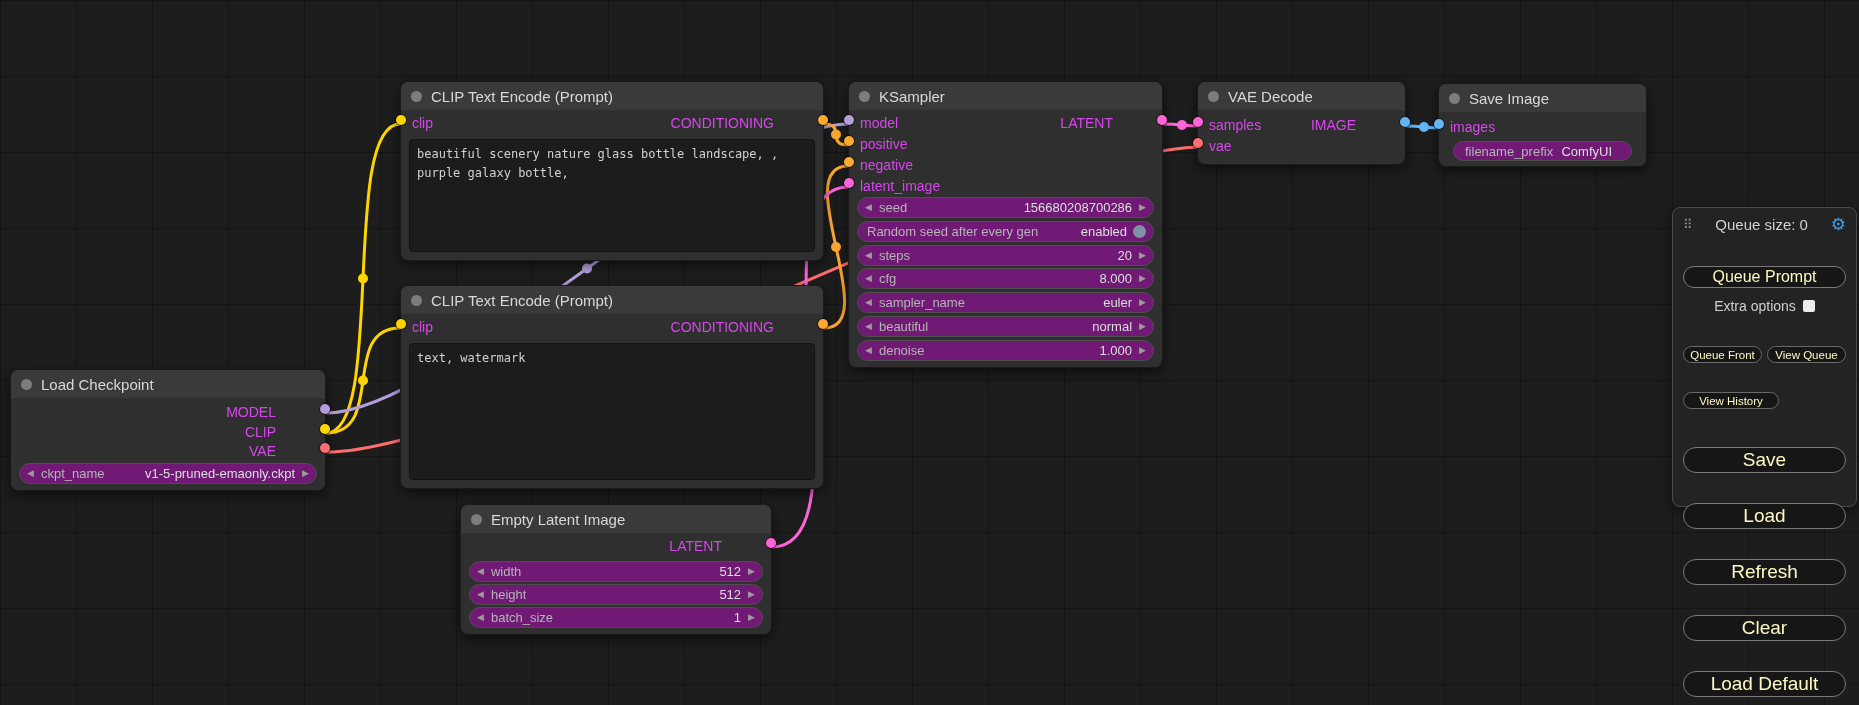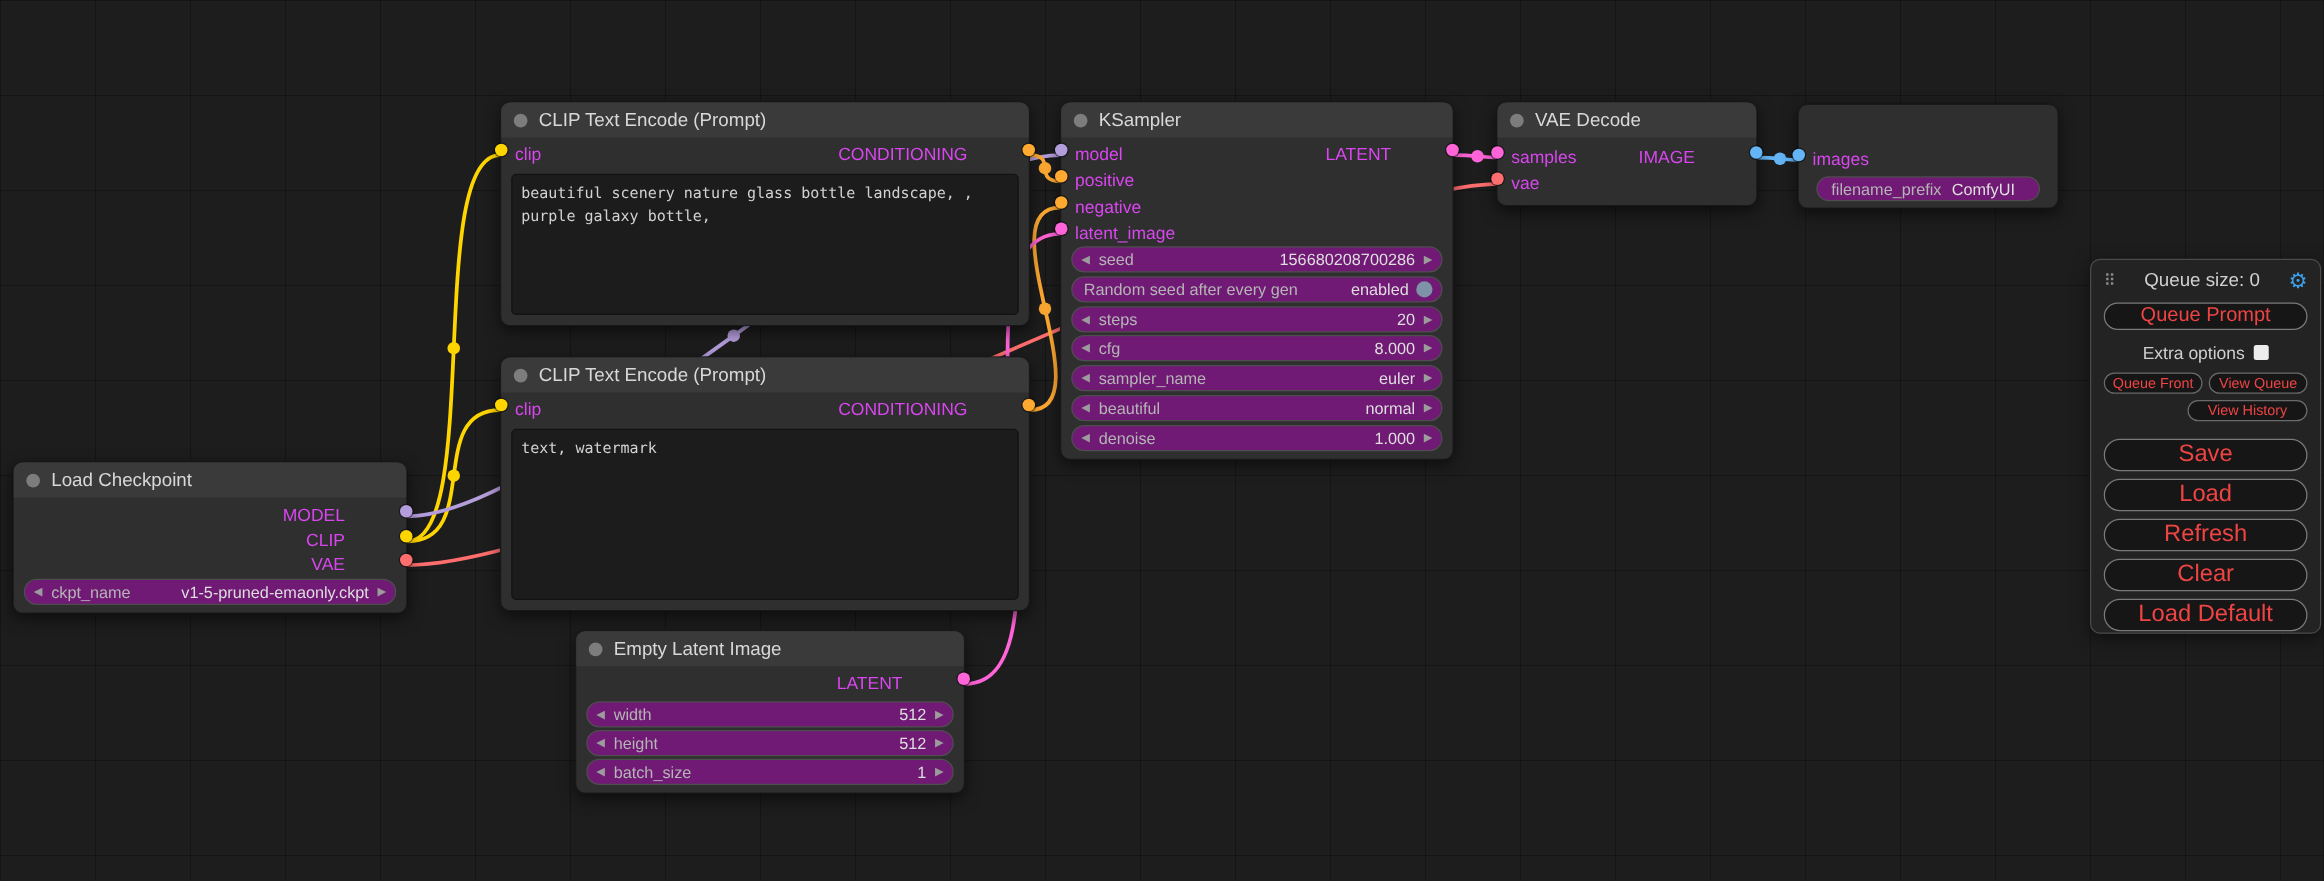--- a/index.html
+++ b/index.html
@@ -46,28 +46,28 @@
     box-sizing:border-box;overflow:hidden;}
 
   .queue-panel{position:absolute;z-index:3;background:#232323;border:1px solid #4a4a4a;
     border-radius:8px;padding:8px 10px;box-sizing:border-box;display:flex;
     flex-direction:column;box-shadow:0 4px 14px rgba(0,0,0,0.5);}
   .qp-header{display:flex;align-items:center;margin-bottom:9px;color:#d0d0d0;}
   .qp-handle{color:#8a8a8a;font-size:13px;cursor:grab;}
   .qp-title{flex:1;text-align:center;font-size:15px;}
   .qp-gear{color:#3d9fe8;font-size:17px;cursor:pointer;line-height:1;}
   .qbtn{background:#161616;border:1px solid #7a7a7a;border-radius:13px;
-    color:#ef4444;font-family:inherit;cursor:pointer;display:block;width:100%;}
+    color:#fef9c3;font-family:inherit;cursor:pointer;display:block;width:100%;margin-top:24px;}
   .qp-queue-prompt{height:26px;font-size:16px;margin-bottom:10px;}
   .qp-extra{display:flex;align-items:center;justify-content:center;gap:7px;
     color:#cfcfcf;font-size:14px;margin-bottom:8px;}
   .qp-checkbox{width:12px;height:12px;background:#ececec;border-radius:2px;
     cursor:pointer;flex:0 0 auto;}
   .qp-row{display:flex;gap:5px;margin-bottom:5px;}
-  .qp-row.center{justify-content:flex-end;margin-bottom:14px;}
+  .qp-row.center{justify-content:flex-start;margin-bottom:14px;}
   .qbtn-sm{height:17px;font-size:11.5px;border-radius:9px;border:1px solid #6a6a6a;
     flex:1;padding:0 4px;width:auto;}
   .qp-row.center .qbtn-sm{flex:0 0 auto;width:96px;}
   .qbtn-lg{height:27px;font-size:19px;margin-bottom:6px;}
 </style>
 </head>
 <body>
 
 <div class="canvas">
 
@@ -261,20 +261,24 @@
       <span class="slot-dot c-vae"></span>
       <span>vae</span>
     </div>
     <div class="slot out" style="top:35px">
       <span>IMAGE</span>
       <span class="slot-dot c-image"></span>
     </div>
   </div>
 
   <div class="node" style="left:1438px;top:83px;width:209px;height:84px">
+    <div class="node-title">
+      <span class="title-dot"></span>
+      <span>Save Image</span>
+    </div>
     <div class="slot in" style="top:35px">
       <span class="slot-dot c-image"></span>
       <span>images</span>
     </div>
     <div class="widget" style="top:57px;left:14px;right:14px;height:20px">
       <span class="wlabel" style="margin-left:4px">filename_prefix</span>
       <span class="wvalue" style="margin-right:12px">ComfyUI</span>
     </div>
   </div>
 

